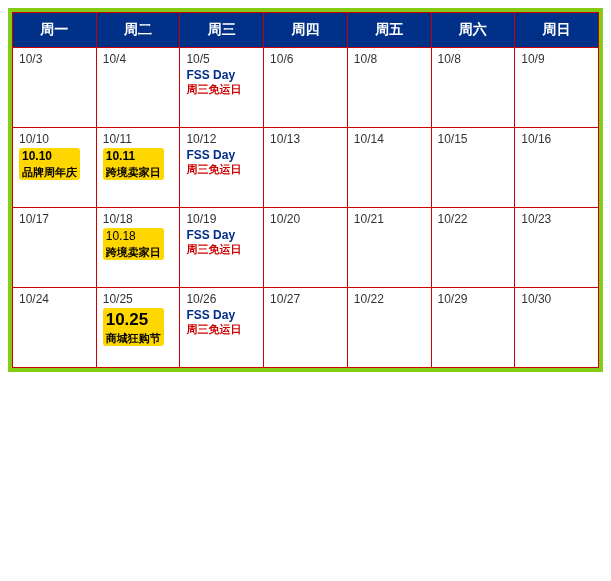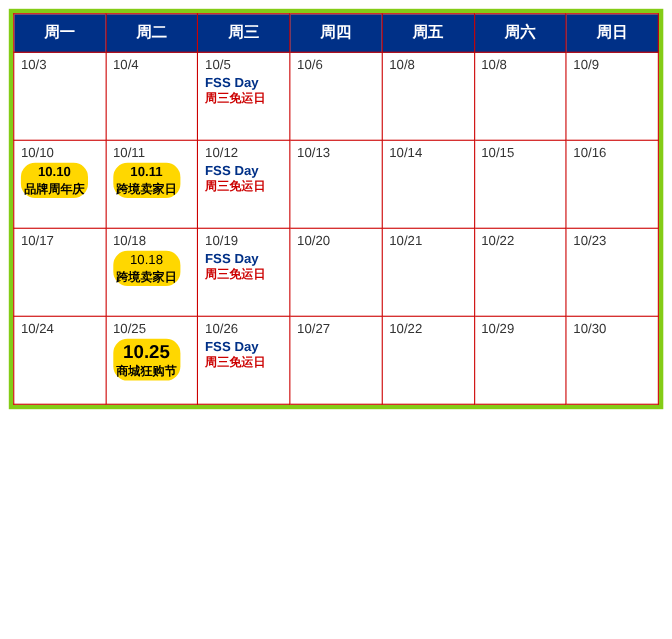--- a/index.html
+++ b/index.html
@@ -39,25 +39,24 @@
     }
     .date-label {
       font-size: 12px;
       color: #333;
       font-weight: normal;
       display: block;
       margin-bottom: 2px;
     }
     .event-block {
       display: inline-block;
-      border-radius: 13px;
+      border-radius: 3px;
       padding: 1px 3px;
       font-size: 11px;
       font-weight: bold;
-      text-align: center;
       line-height: 1.3;
     }
     .event-yellow {
       background-color: #FFD700;
       color: #000;
     }
     .event-fss {
       background-color: transparent;
       color: #003087;
       font-weight: bold;

